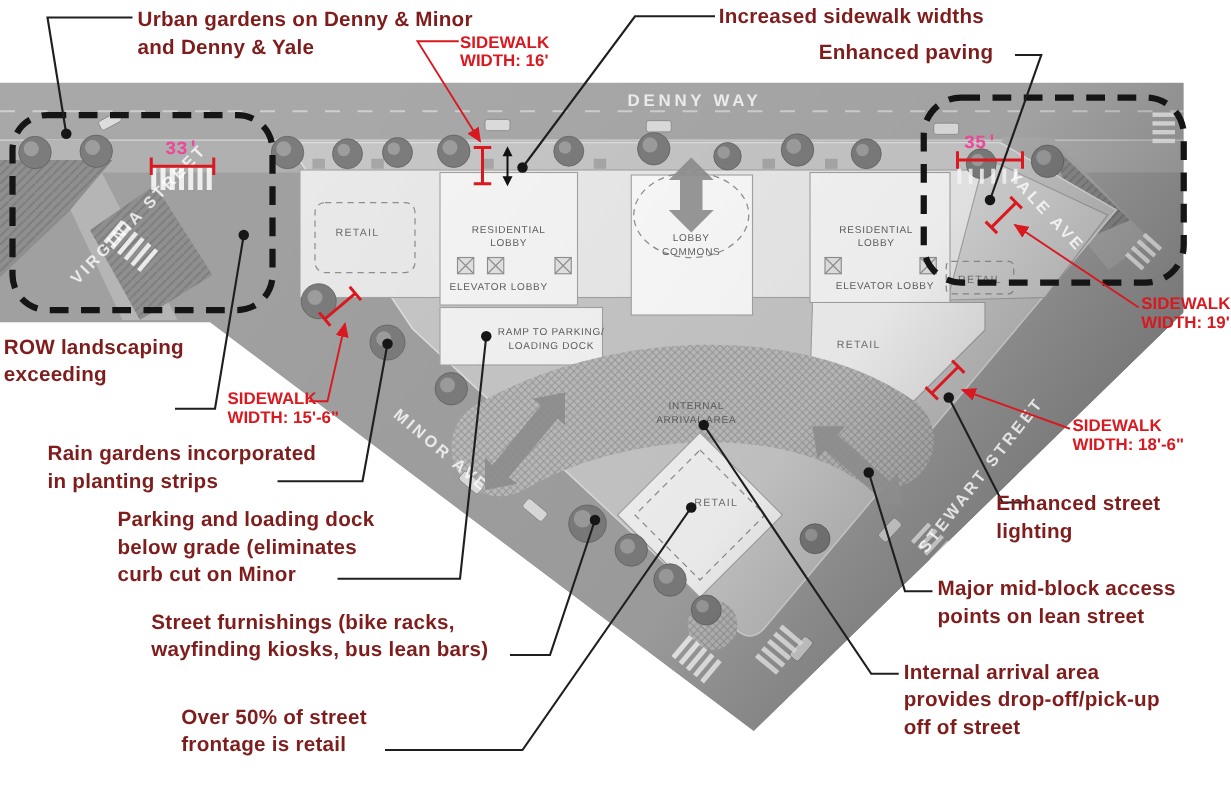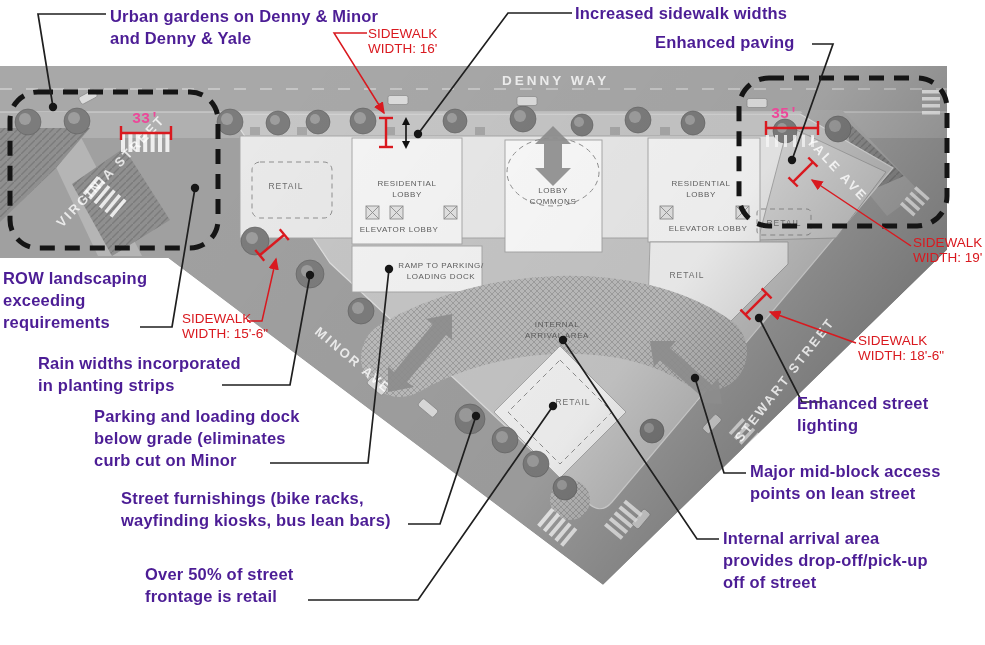--- a/index.html
+++ b/index.html
@@ -1,20 +1,20 @@
 <!DOCTYPE html>
 <html><head>
 <meta charset="utf-8">
 <style>
   html,body{margin:0;padding:0;background:#fff;}
   #stage{position:relative;width:985px;height:645px;background:#fff;overflow:hidden;
          font-family:"Liberation Sans",sans-serif;}
   #plan-svg{position:absolute;left:0;top:0;}
-  .co{position:absolute;font-weight:bold;font-size:16.5px;line-height:22px;color:#4c1d95;white-space:nowrap;letter-spacing:.2px;}
-  .rd{position:absolute;font-weight:normal;font-size:13.5px;line-height:15px;color:#d9191f;white-space:nowrap;}
+  .co{position:absolute;font-weight:bold;font-size:16.5px;line-height:22px;color:#7f1d1d;white-space:nowrap;letter-spacing:.2px;}
+  .rd{position:absolute;font-weight:bold;font-size:13.5px;line-height:15px;color:#d9191f;white-space:nowrap;}
   .dim{position:absolute;font-weight:bold;font-size:15px;color:#ec4899;white-space:nowrap;font-family:Liberation Mono, monospace;}
   .street-label{fill:rgba(255,255,255,.78);font-weight:bold;letter-spacing:2.5px;font-size:13px;}
   .street-label.big{font-size:13.5px;letter-spacing:3px;}
   .room-label{fill:#5c5c5c;font-size:8px;letter-spacing:.6px;text-anchor:middle;}
   .retail-label{fill:#6b6b6b;font-size:8.5px;letter-spacing:1px;text-anchor:middle;}
   .ldr{stroke:#1f1f1f;stroke-width:1.7;fill:none;}
   .rldr{stroke:#d9191f;stroke-width:1.5;fill:none;}
   .rdim{stroke:#d9191f;stroke-width:2.4;fill:none;}
   .dbox{fill:none;stroke:#151515;stroke-width:5;stroke-dasharray:15 10;}
   .bldg{stroke:#a3a3a3;stroke-width:.9;}
@@ -360,24 +360,23 @@
 </div>
 <div class="co" style="left:575px;top:2px">
   <div>Increased sidewalk widths</div>
 </div>
 <div class="co" style="left:655px;top:31px">
   <div>Enhanced paving</div>
 </div>
 <div class="co" style="left:3px;top:267px">
   <div>ROW landscaping</div>
   <div>exceeding</div>
-  <div>requirements</div>
 </div>
 <div class="co" style="left:38px;top:352px">
-  <div>Rain widths incorporated</div>
+  <div>Rain gardens incorporated</div>
   <div>in planting strips</div>
 </div>
 <div class="co" style="left:94px;top:405px">
   <div>Parking and loading dock</div>
   <div>below grade (eliminates</div>
   <div>curb cut on Minor</div>
 </div>
 <div class="co" style="left:121px;top:487px">
   <div>Street furnishings (bike racks,</div>
   <div>wayfinding kiosks, bus lean bars)</div>

